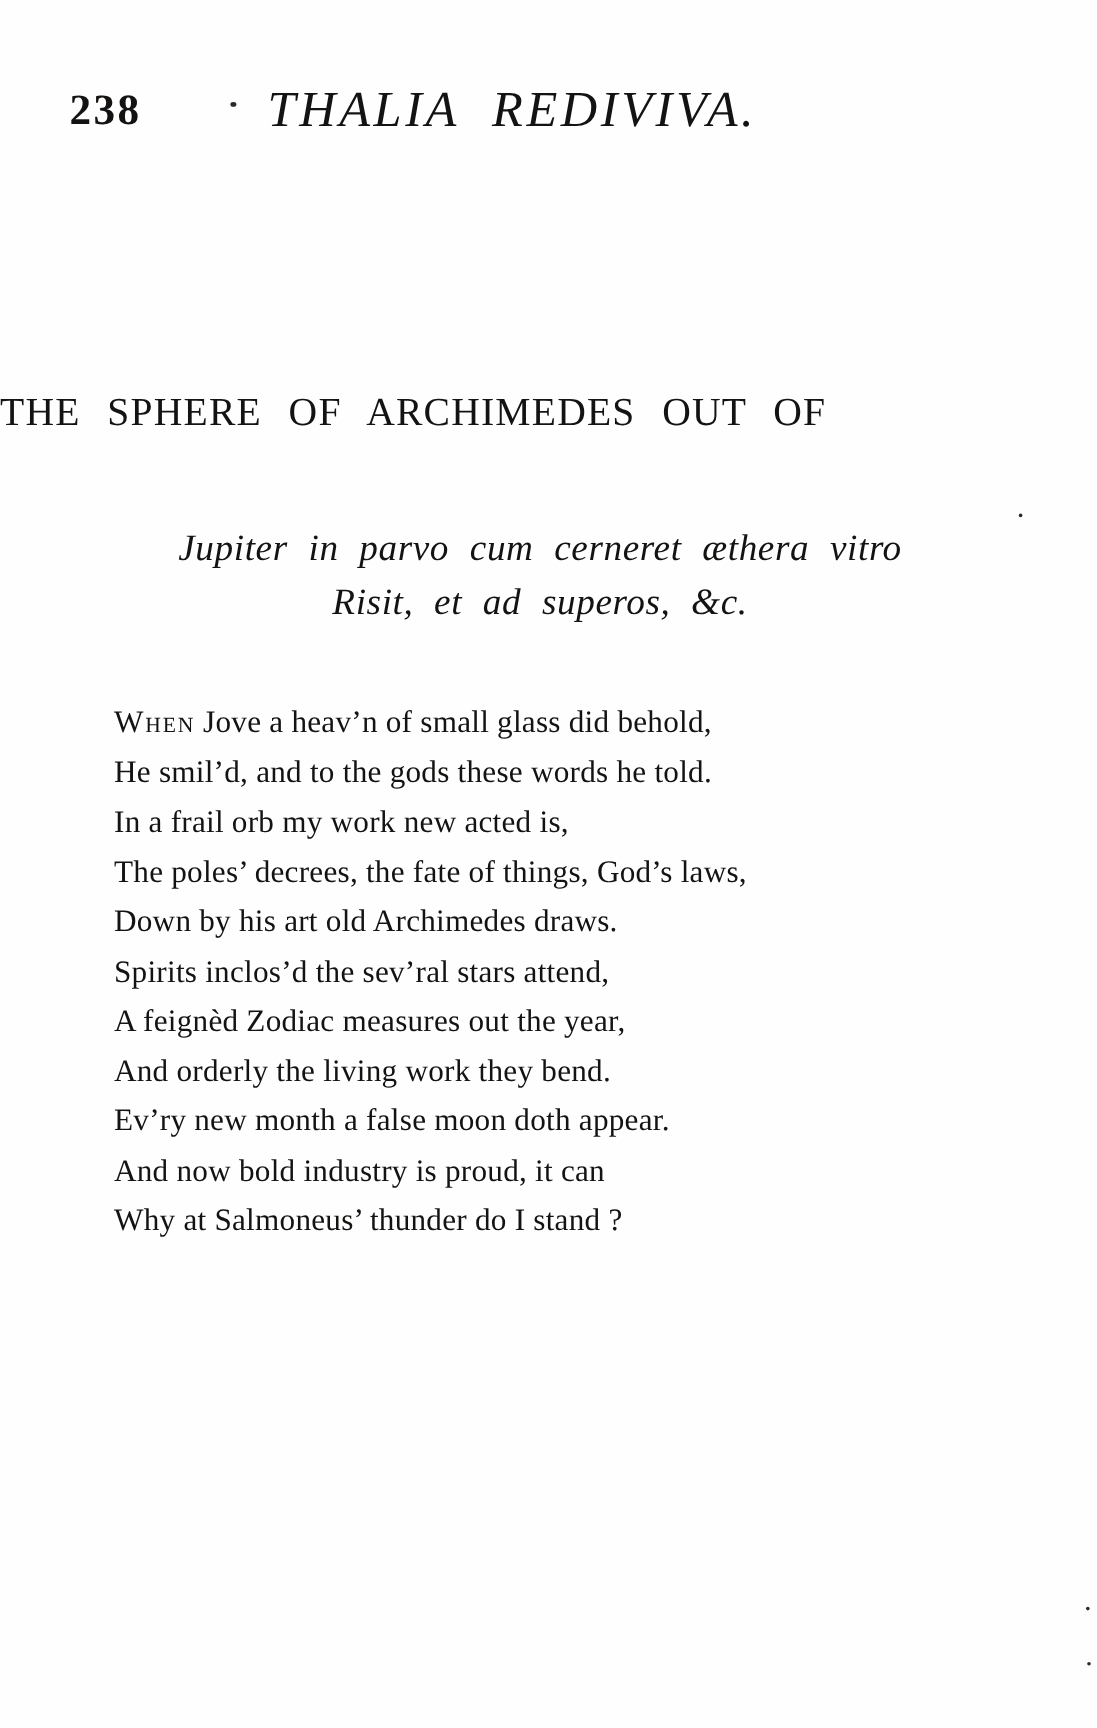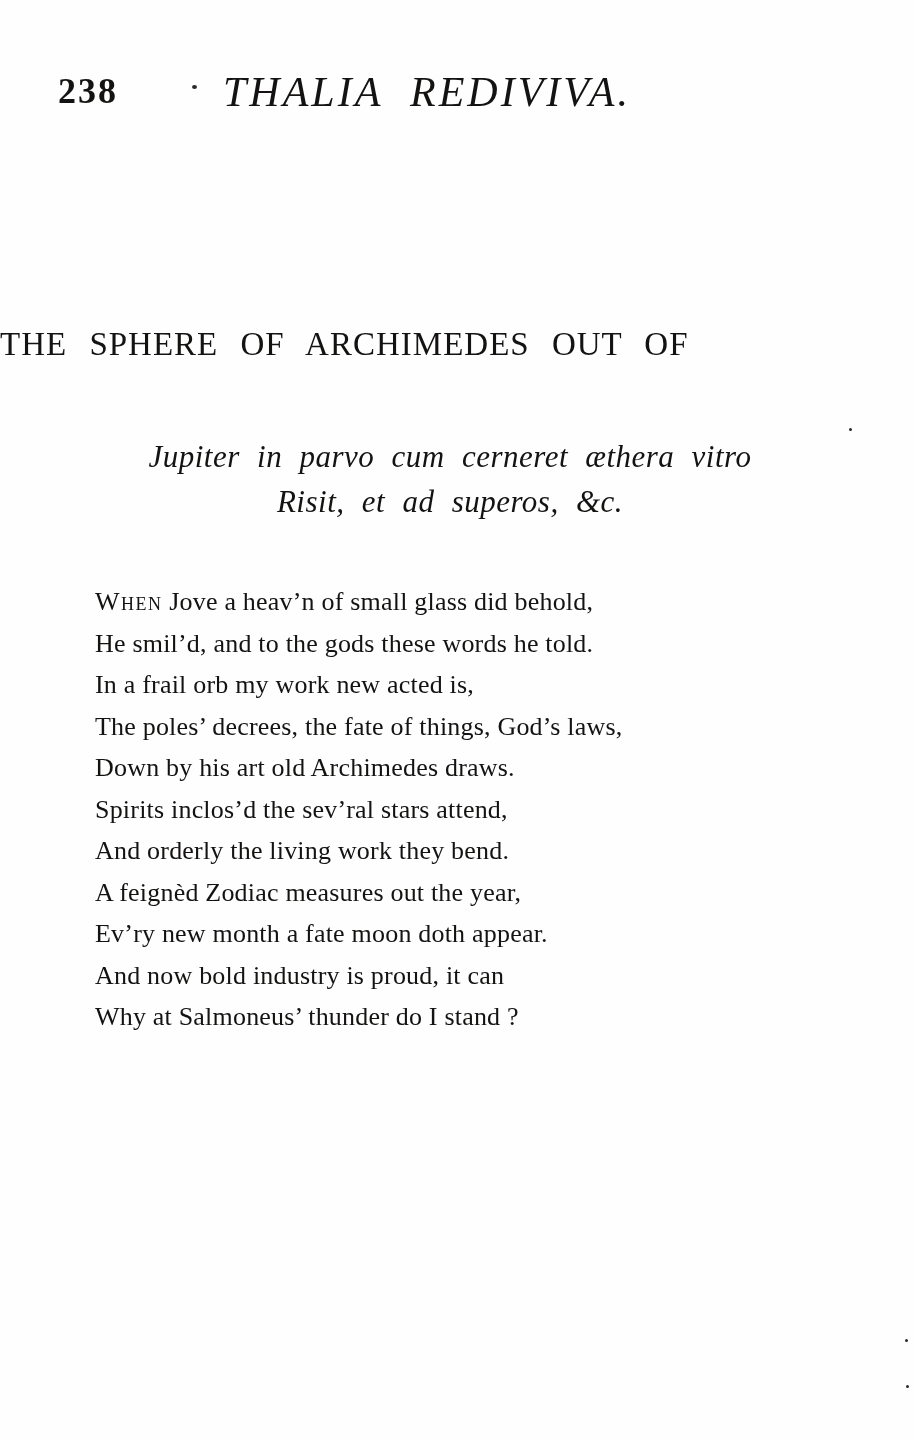--- a/index.html
+++ b/index.html
@@ -113,23 +113,23 @@
     <div>Risit, et ad superos, &amp;c.</div>
   </div>
 
   <div class="poem-block">
     <div class="pline"><span class="sc">When</span><span> Jove a heav’n of small glass did behold,</span></div>
     <div class="pline">He smil’d, and to the gods these words he told.</div>
     <div class="pline">In a frail orb my work new acted is,</div>
     <div class="pline">The poles’ decrees, the fate of things, God’s laws,</div>
     <div class="pline">Down by his art old Archimedes draws.</div>
     <div class="pline">Spirits inclos’d the sev’ral stars attend,</div>
+    <div class="pline">A feignèd Zodiac measures out the year,</div>
     <div class="pline">And orderly the living work they bend.</div>
-    <div class="pline">A feignèd Zodiac measures out the year,</div>
-    <div class="pline">Ev’ry new month a fate moon doth appear.</div>
+    <div class="pline">Ev’ry new month a false moon doth appear.</div>
     <div class="pline">And now bold industry is proud, it can</div>
     <div class="pline">Why at Salmoneus’ thunder do I stand ?</div>
   </div>
 
   <span class="speck speck-1"></span>
   <span class="speck speck-2"></span>
   <span class="speck speck-3"></span>
   <span class="speck speck-4"></span>
 
 </div>

